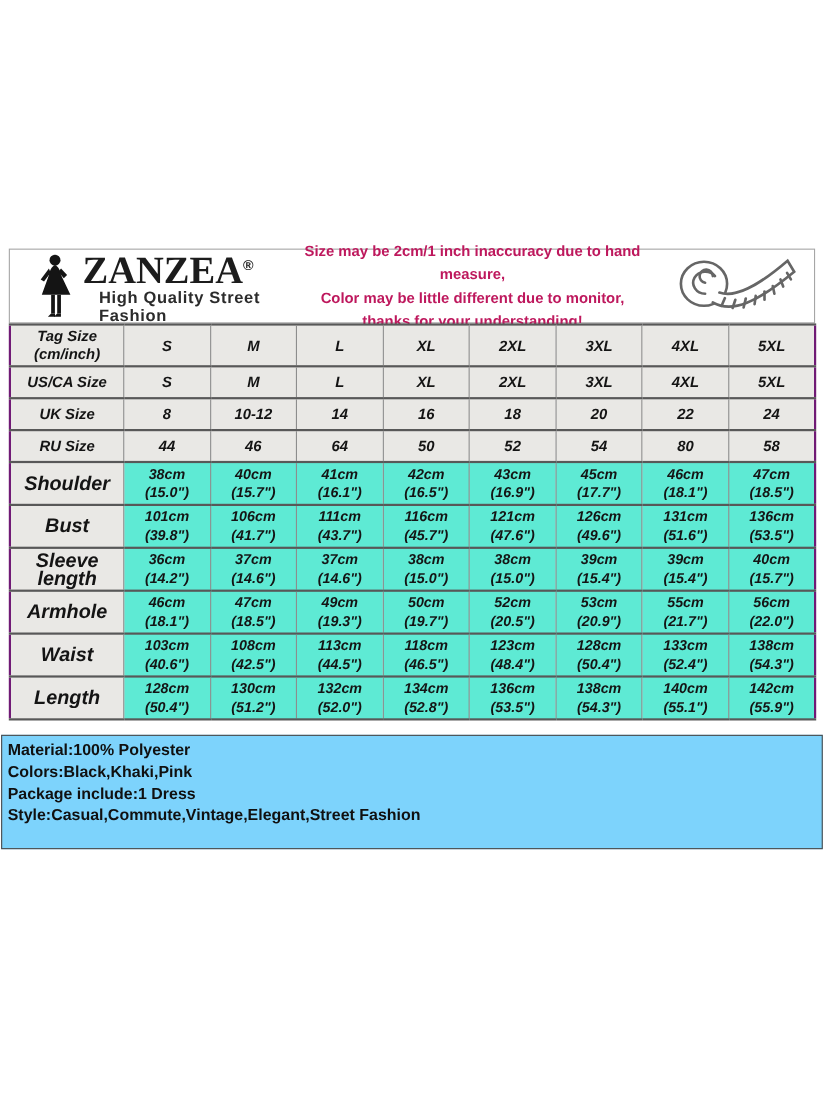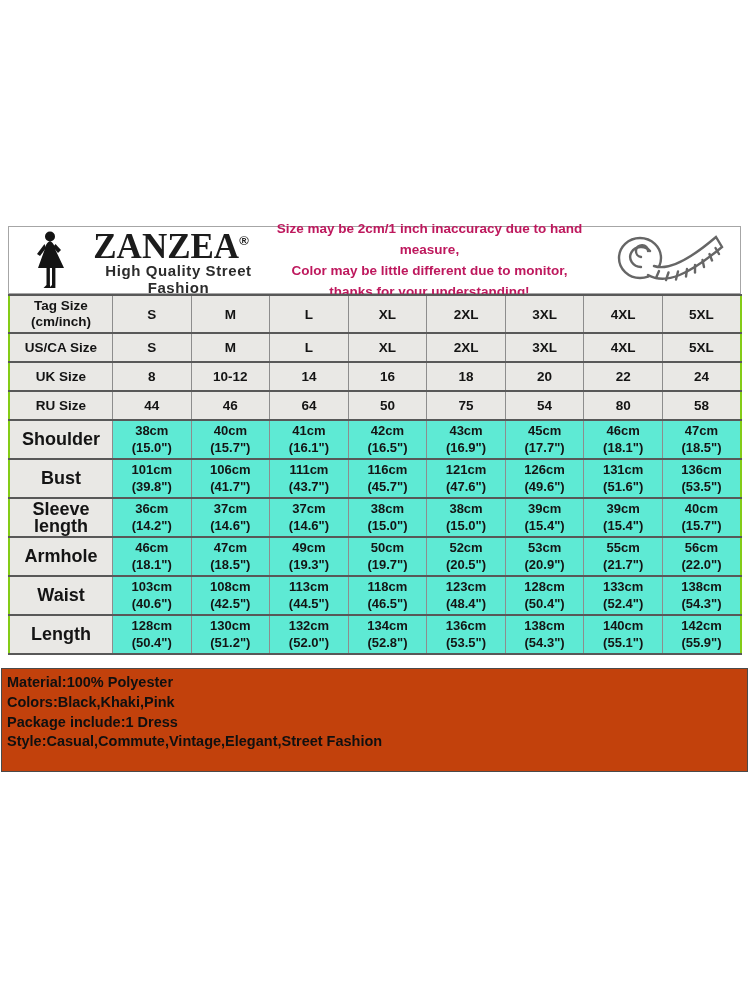--- a/index.html
+++ b/index.html
@@ -1,39 +1,39 @@
 <!DOCTYPE html>
 <html><head>
 <meta charset="utf-8">
 <style>
   html,body{margin:0;padding:0;background:#fff;}
   body{width:750px;height:1000px;position:relative;font-family:"Liberation Sans",sans-serif;color:#111;}
   .banner{position:absolute;left:8px;top:226px;width:733px;height:68px;border:1px solid #a6a6a6;
           box-sizing:border-box;display:flex;align-items:center;background:#fff;}
-  .logo{display:flex;align-items:center;width:258px;padding-left:22px;box-sizing:border-box;text-align:center;}
+  .logo{display:flex;align-items:center;width:258px;padding-left:22px;box-sizing:border-box;}
   .logo-text{margin-left:2px;}
   .brand-line{font-family:"Liberation Serif",serif;font-weight:700;font-size:35px;line-height:34px;
               letter-spacing:0px;color:#1c1c1c;white-space:nowrap;}
   .reg{font-size:13px;vertical-align:super;font-family:"Liberation Sans",sans-serif;}
   .tagline{font-size:15px;font-weight:700;color:#2b2b2b;letter-spacing:0.6px;margin-top:-1px;padding-left:15px;}
   .disclaimer{flex:1;text-align:center;font-size:13.5px;font-weight:700;line-height:21px;color:#be185d;}
   .tape{width:148px;display:flex;justify-content:center;}
   table.size{position:absolute;left:8px;top:294px;width:734px;border-collapse:collapse;table-layout:fixed;
-             border:2px solid #84cc16;}
+             border:2px solid #701a75;font-style:italic;}
   table.size td{border-left:1px solid #8d8d8d;border-right:1px solid #8d8d8d;
                 border-top:2px solid #585858;border-bottom:2px solid #585858;
                 text-align:center;vertical-align:middle;font-weight:700;color:#141414;padding:0;}
   td.lbl{width:102px;background:#e9e8e5;font-size:13.5px;}
   tr.size-row td{height:27px;background:#e9e8e5;font-size:13.5px;}
   tr.size-row.first-row td{height:36px;}
   tr.size-row.first-row td.lbl div{line-height:16px;}
   tr.measure-row td{height:37px;background:#5eead4;font-size:13px;line-height:16.5px;}
   tr.measure-row td.lbl{background:#e9e8e5;font-size:18px;}
   .details{position:absolute;left:1px;top:668px;width:747px;height:104px;border:1px solid #4a4a4a;
-           box-sizing:border-box;padding:4px 0 0 5px;background:#c2410c;}
+           box-sizing:border-box;padding:4px 0 0 5px;background:#7dd3fc;}
   .details div{font-size:14.5px;font-weight:700;line-height:19.8px;color:#101010;white-space:nowrap;}
   svg{display:block;}
 </style>
 </head>
 <body>
 
 <div class="banner">
   <div class="logo">
     <span>
       <svg width="42" height="60" viewBox="0 0 42 60">
@@ -120,21 +120,21 @@
         <td>24</td>
       </tr>
       <tr class="size-row">
         <td class="lbl">
           <div>RU Size</div>
         </td>
         <td>44</td>
         <td>46</td>
         <td>64</td>
         <td>50</td>
-        <td>75</td>
+        <td>52</td>
         <td>54</td>
         <td>80</td>
         <td>58</td>
       </tr>
       <tr class="measure-row">
         <td class="lbl">Shoulder</td>
         <td>
           <div>38cm</div>
           <div>(15.0")</div>
         </td>

